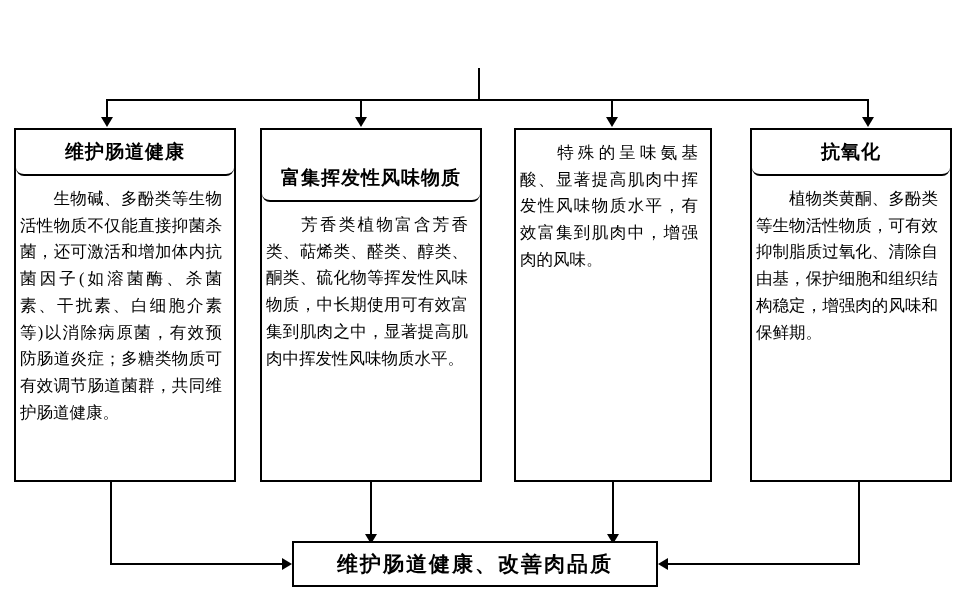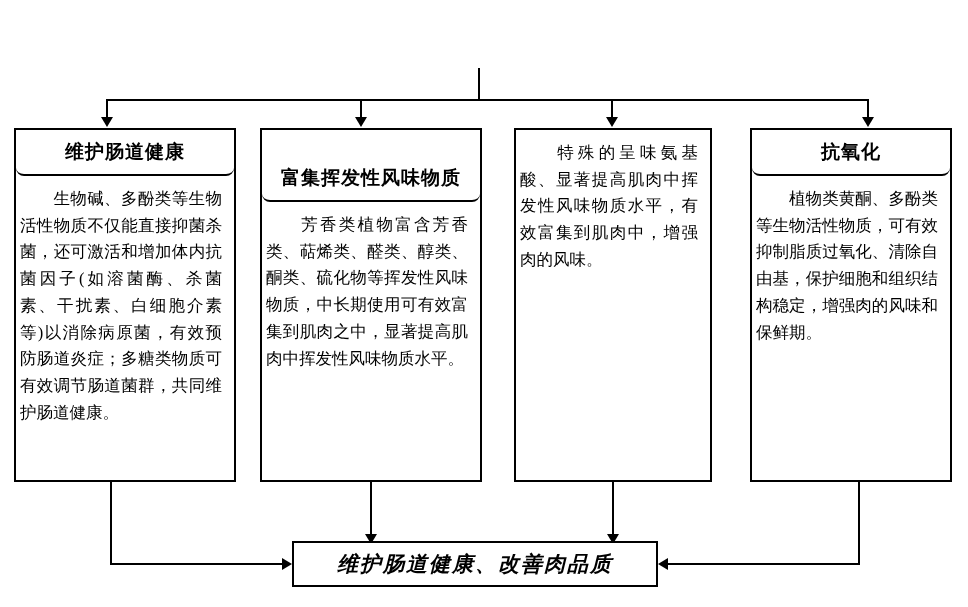--- a/index.html
+++ b/index.html
@@ -146,17 +146,17 @@
   <div class="line-v" style="left:370px; top:482px; height:54px;"></div>
   <div class="arrow-down" style="left:365px; top:534px;"></div>
 
   <div class="line-v" style="left:612px; top:482px; height:54px;"></div>
   <div class="arrow-down" style="left:607px; top:534px;"></div>
 
   <div class="line-v" style="left:858px; top:482px; height:82px;"></div>
   <div class="line-h" style="left:668px; top:563px; width:192px;"></div>
   <div class="arrow-left" style="left:658px; top:558px;"></div>
 
-  <div class="box result-box" style="left:292px; top:541px; width:366px; height:46px;font-style:italic;">
+  <div class="box result-box" style="left:292px; top:541px; width:366px; height:46px;">
     <span>维护肠道健康、改善肉品质</span>
   </div>
 
 </div>
 
 </body></html>

